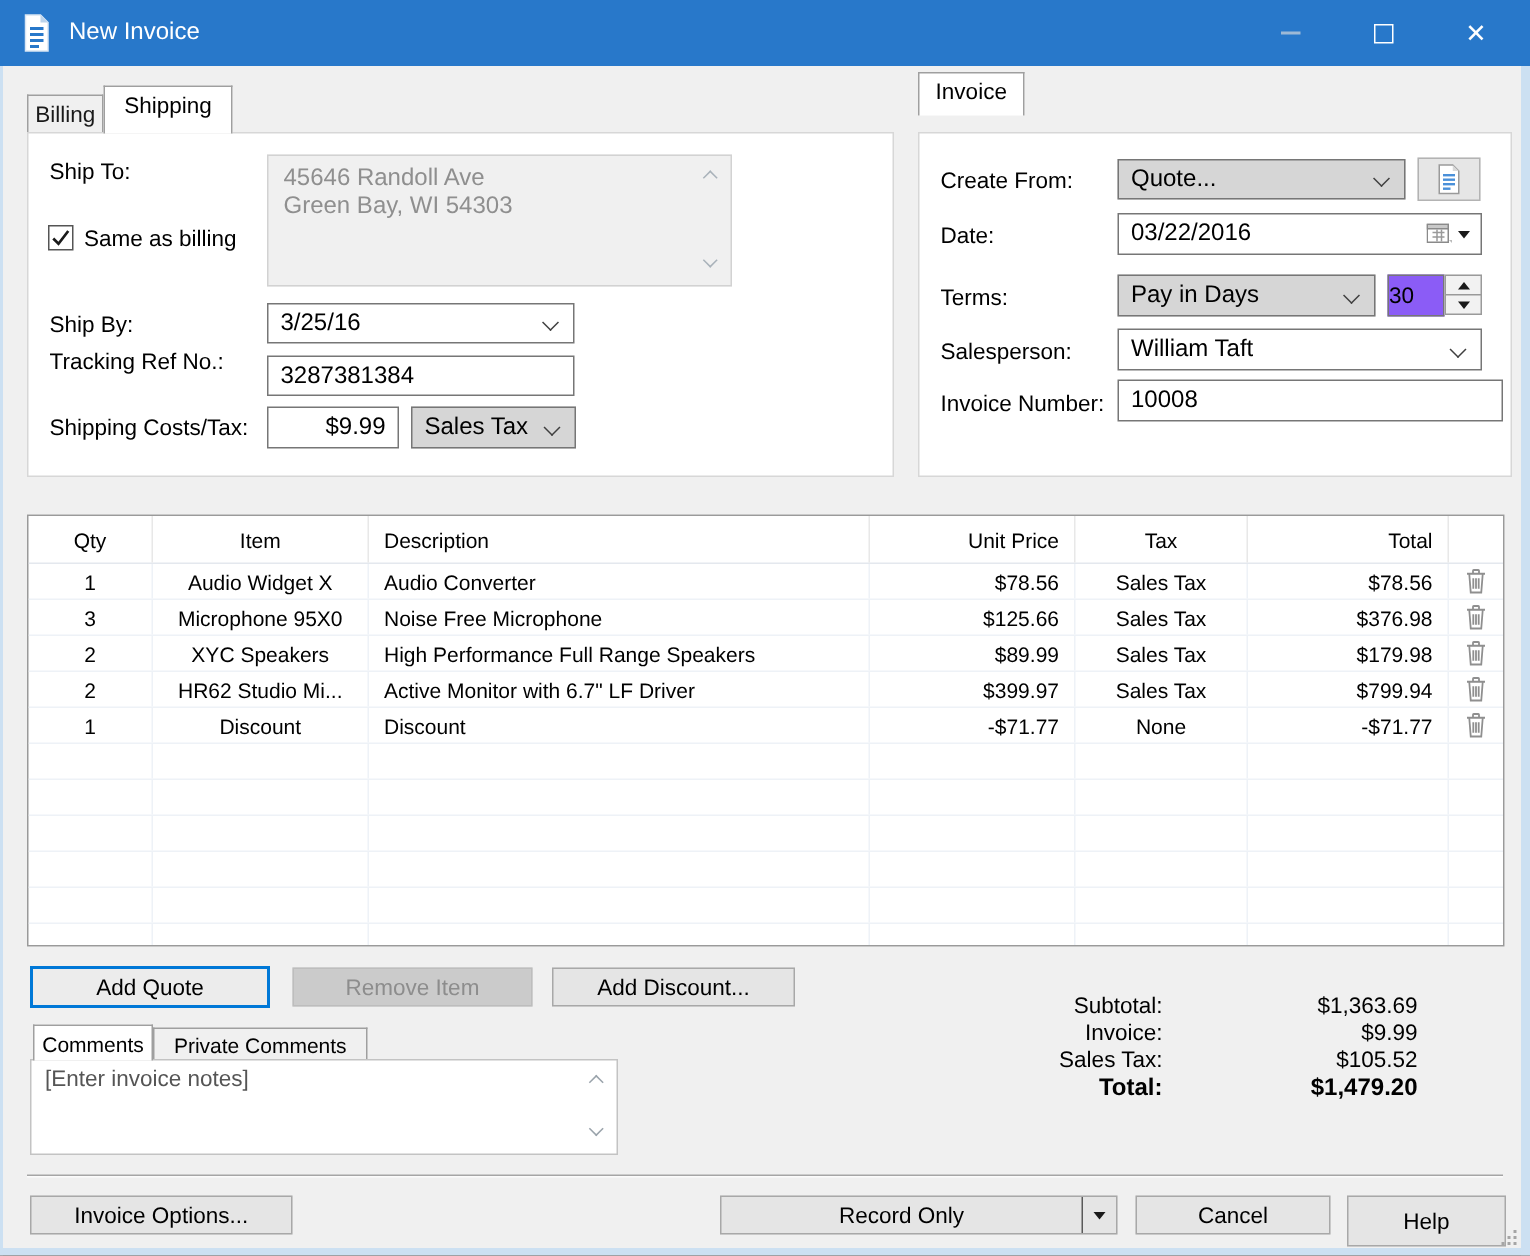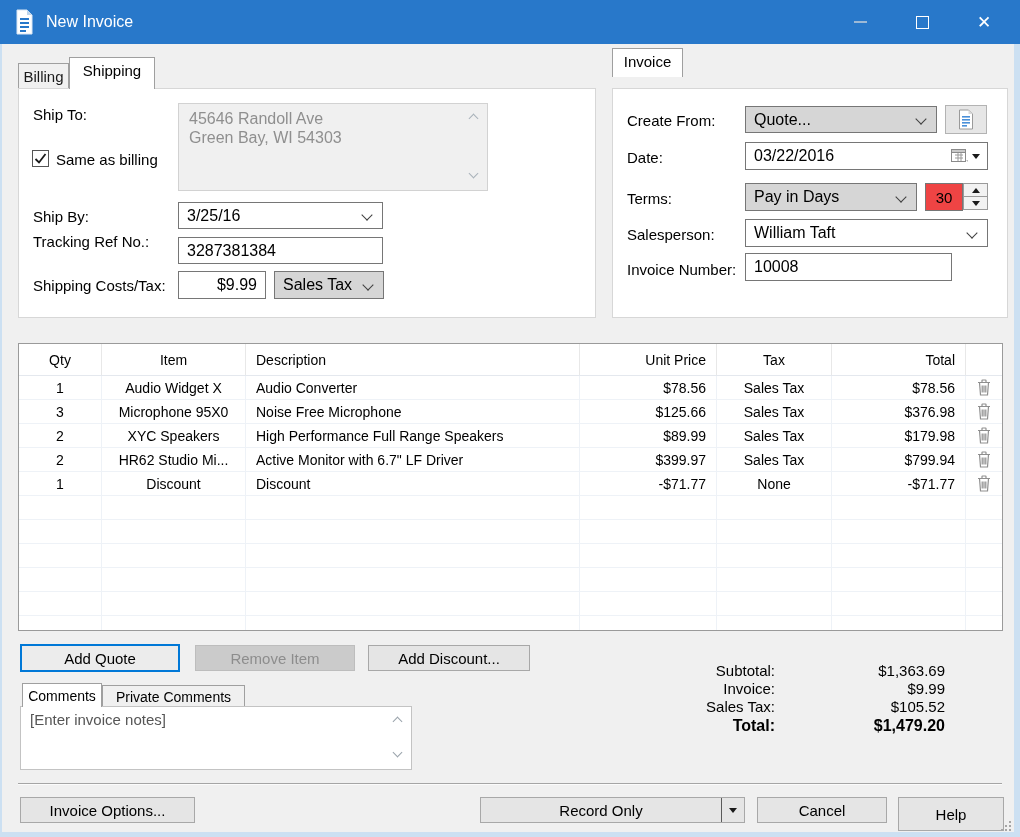--- a/index.html
+++ b/index.html
@@ -40,21 +40,21 @@
   .ctl.disabledbox { background:#f0f0f0; border:1px solid #d2d2d2; color:#8f8f8f; padding:5px 10px; align-items:flex-start; line-height:19px; flex-direction:column; }
   .chev { width:8px; height:8px; border-right:1.7px solid #3f3f3f; border-bottom:1.7px solid #3f3f3f;
           transform:rotate(45deg); position:absolute; }
   .chev.in-combo { right:11px; top:8px; }
   .chev.sm { width:7px; height:7px; border-color:#a9b2ba; }
   .chev.up { transform:rotate(225deg); }
   .checkbox { position:absolute; width:17px; height:17px; border:1px solid #555; background:#fff;
               display:flex; align-items:center; justify-content:center; }
   
   .spin-num { position:absolute; left:925px; top:183px; width:38px; height:28px; border:1px solid #767676;
-              background:#ef4444; font-size:15px; display:flex; align-items:center; justify-content:center; }
+              background:#8b5cf6; font-size:15px; display:flex; align-items:center; }
   .spin-btns { position:absolute; left:963px; top:183px; width:25px; height:28px; }
   .spin-btn { width:25px; height:14px; border:1px solid #9a9a9a; background:#f2f2f2;
               display:flex; align-items:center; justify-content:center; }
   .spin-btn + .spin-btn { margin-top:-1px; }
   .tri-up   { width:0; height:0; border-left:4px solid transparent; border-right:4px solid transparent; border-bottom:5px solid #1a1a1a; }
   .tri-down { width:0; height:0; border-left:4px solid transparent; border-right:4px solid transparent; border-top:5px solid #1a1a1a; }
   .icon-btn { position:absolute; left:945px; top:105px; width:42px; height:29px; background:#e6e6e6;
               border:1px solid #b3b3b3; display:flex; align-items:center; justify-content:center; }
   .date-icons { position:absolute; right:7px; top:6px; display:flex; align-items:center; gap:4px; }
   
@@ -209,21 +209,21 @@
       </div>
   </div>
 
   <div class="label" style="left:627px; top:226px;">Salesperson:</div>
   <div class="ctl" style="left:745px; top:219px; width:243px; height:28px;">
     <span>William Taft</span>
     <span class="chev in-combo" style="top:9px;"></span>
   </div>
 
   <div class="label" style="left:627px; top:261px;">Invoice Number:</div>
-  <div class="ctl" style="left:745px; top:253px; width:207px; height:28px;align-items:center;">
+  <div class="ctl" style="left:745px; top:253px; width:257px; height:28px;align-items:center;">
     <span>10008</span>
   </div>
 
   <div class="table">
     <div class="thead">
       <div class="hcell col-qty ta-c">Qty</div>
       <div class="hcell col-item ta-c">Item</div>
       <div class="hcell col-desc ta-l">Description</div>
       <div class="hcell col-price ta-r">Unit Price</div>
       <div class="hcell col-tax ta-c">Tax</div>

